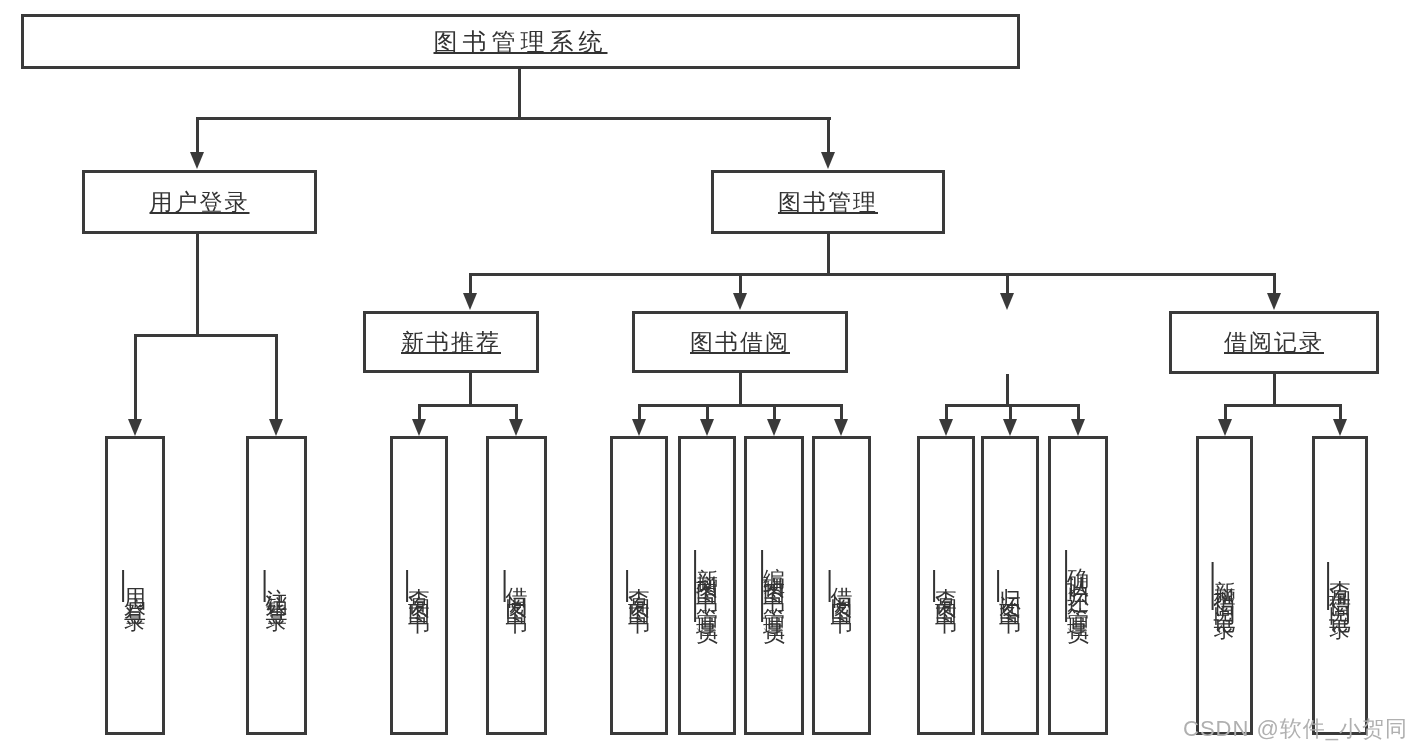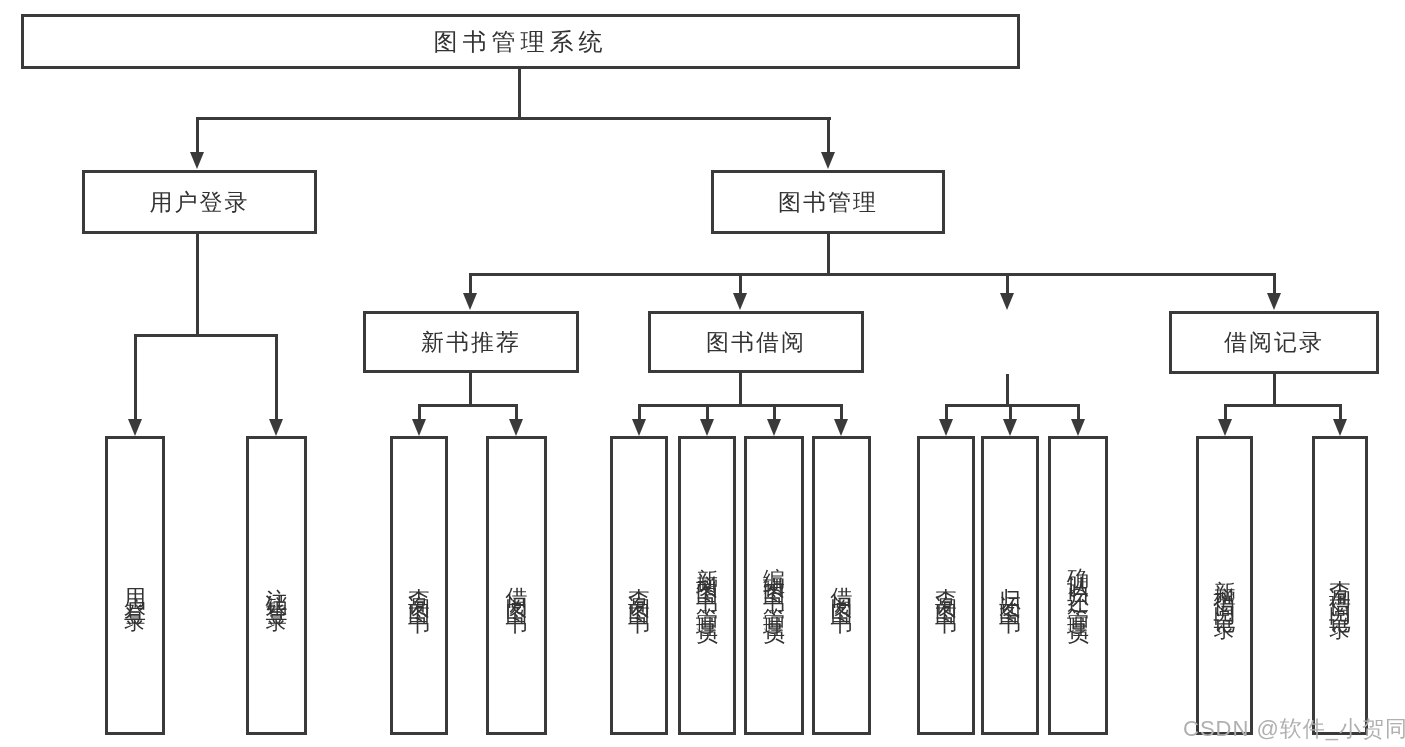--- a/index.html
+++ b/index.html
@@ -12,20 +12,21 @@
   }
   .box {
     position:absolute;
     box-sizing:border-box;
     border:3px solid #3a3a3a;
     background:#ffffff;
     display:flex;
     align-items:center;
     justify-content:center;
     color:#333333;
+    text-decoration:underline;
   }
   .hlabel { font-size:23px; letter-spacing:2px; white-space:nowrap; }
   .root-label { font-size:24px; letter-spacing:5px; white-space:nowrap; }
   .leaf {
     writing-mode:vertical-rl;
     text-orientation:mixed;
     font-size:22px;
     letter-spacing:8px;
     line-height:1.1;
   }
@@ -57,25 +58,25 @@
   </div>
 
   <div class="box" style="left:82px; top:170px; width:235px; height:64px;">
     <span class="hlabel">用户登录</span>
   </div>
 
   <div class="box" style="left:711px; top:170px; width:234px; height:64px;">
     <span class="hlabel">图书管理</span>
   </div>
 
-  <div class="box" style="left:363px; top:311px; width:216px; height:62px;">
+  <div class="box" style="left:363px; top:311px; width:176px; height:62px;">
     <span class="hlabel">新书推荐</span>
   </div>
 
-  <div class="box" style="left:632px; top:311px; width:216px; height:62px;margin-left:16px;">
+  <div class="box" style="left:632px; top:311px; width:216px; height:62px;">
     <span class="hlabel">图书借阅</span>
   </div>
 
 
   <div class="box" style="left:1169px; top:311px; width:210px; height:63px;">
     <span class="hlabel">借阅记录</span>
   </div>
 
   <div class="box leaf" style="left:105px; top:436px; width:60px; height:299px;">用户登录</div>
   <div class="box leaf" style="left:246px; top:436px; width:61px; height:299px;">注销登录</div>

